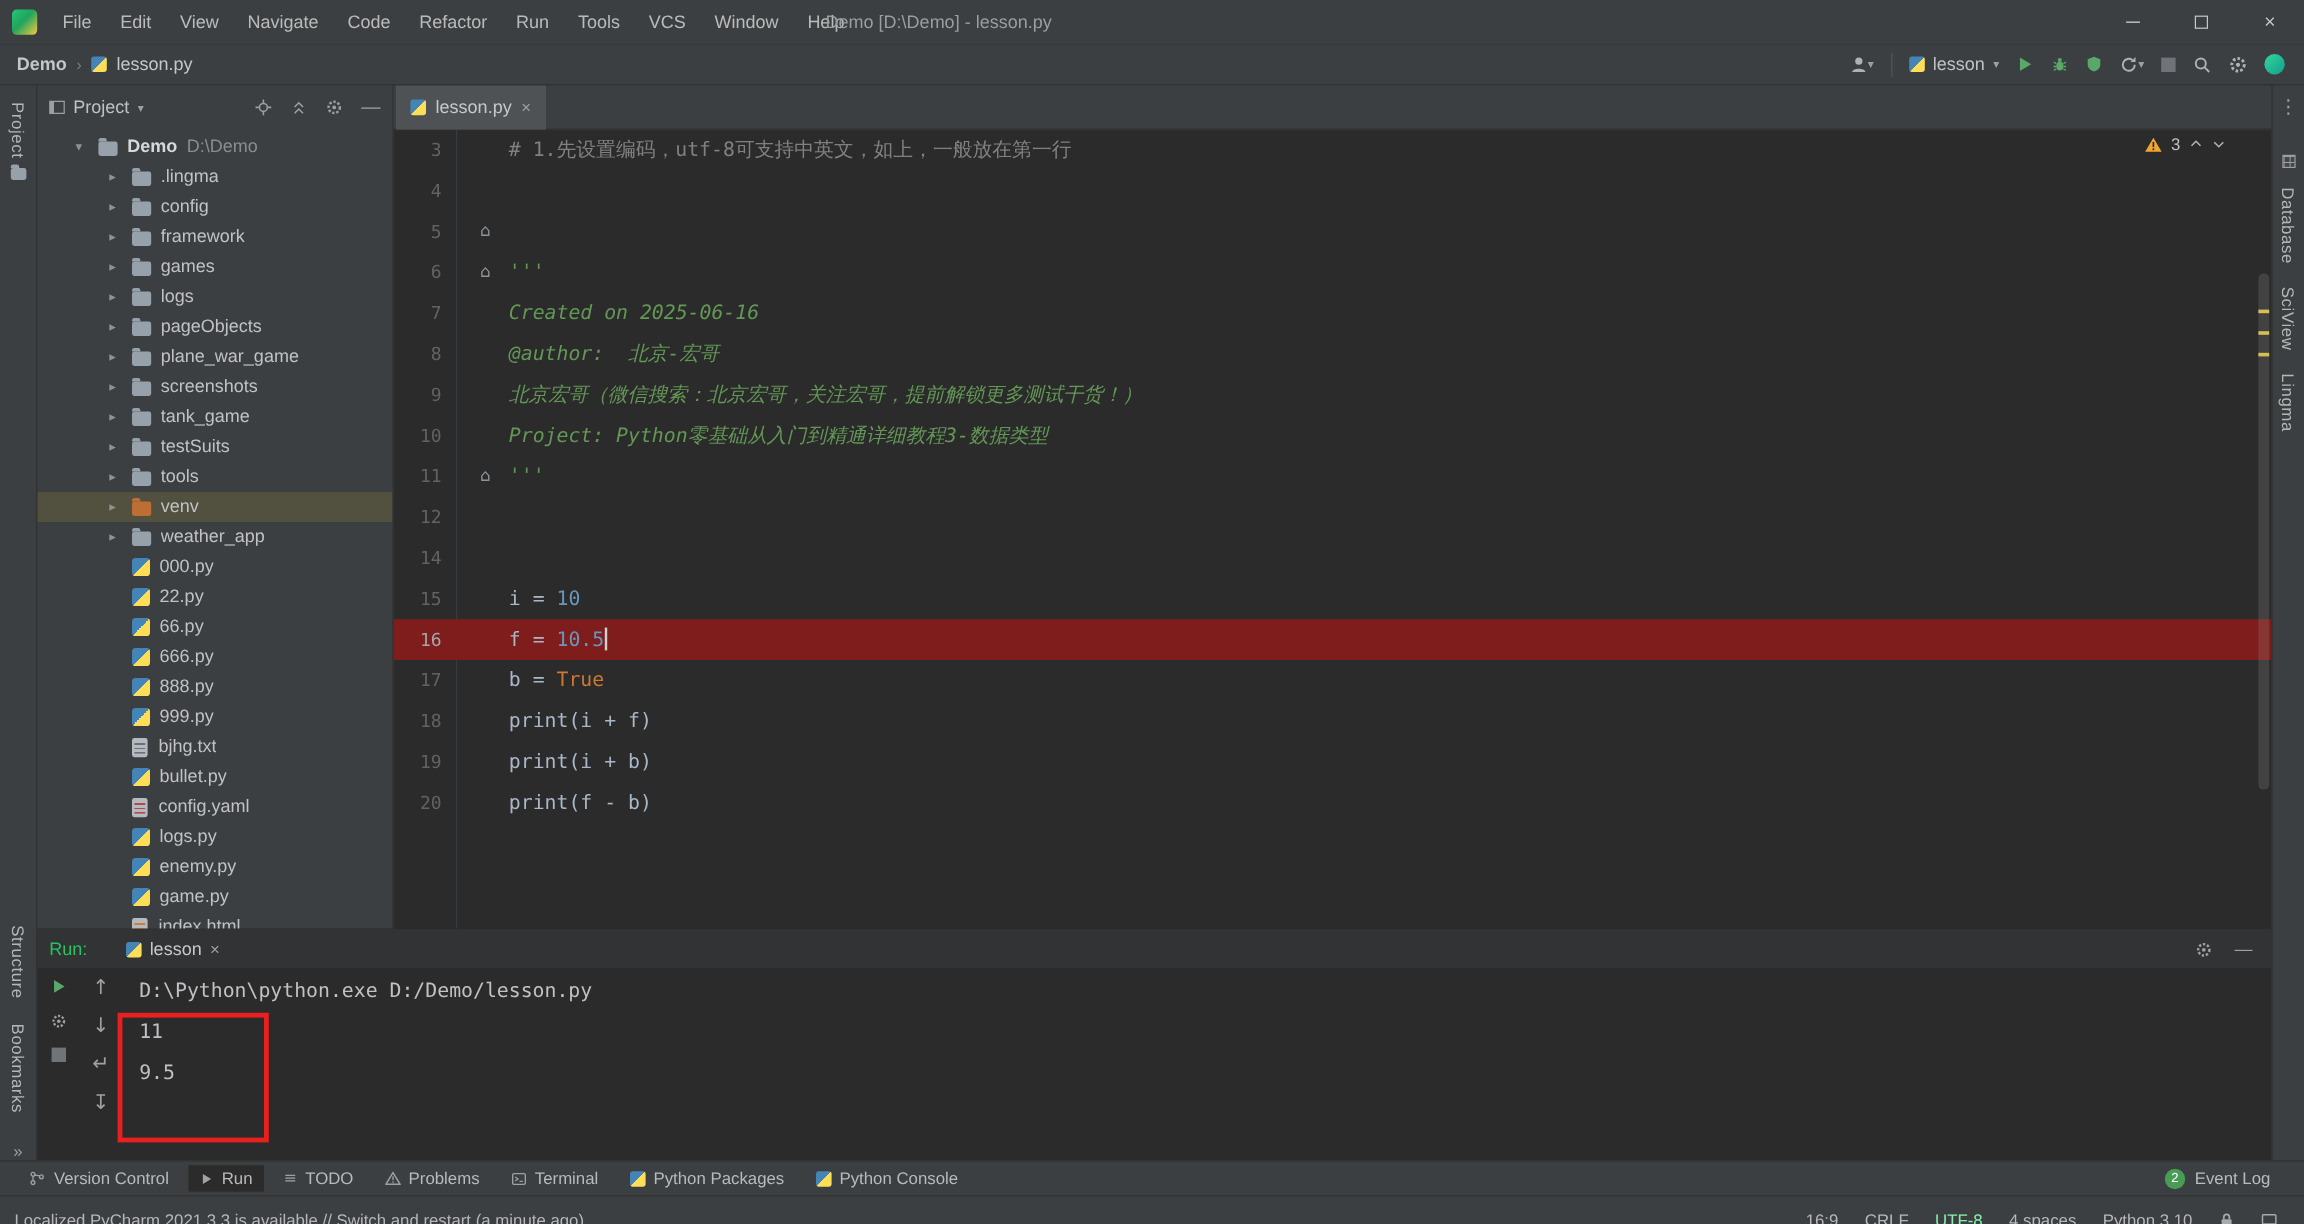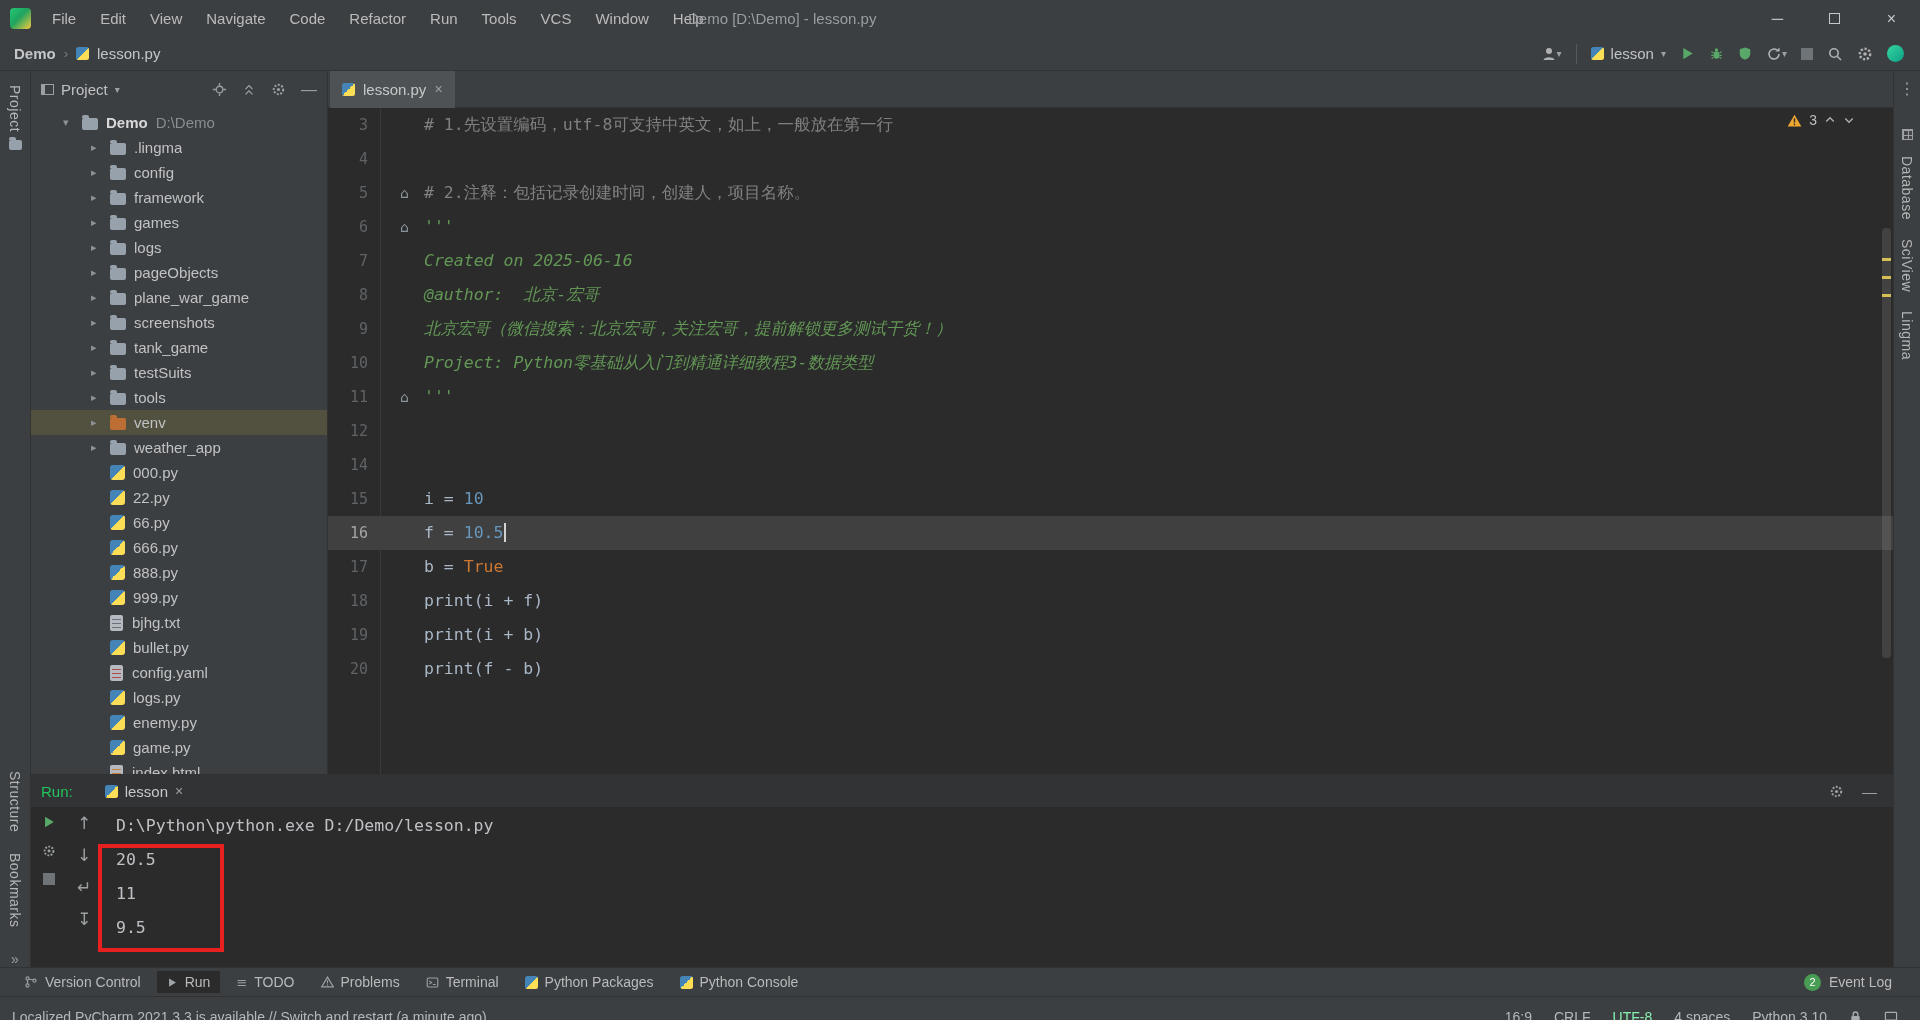--- a/index.html
+++ b/index.html
@@ -67,21 +67,21 @@
 .icon-page.yaml::before{background:repeating-linear-gradient(#b14a4a 0 1.5px,transparent 1.5px 4px)}
 .icon-page.html::before{background:repeating-linear-gradient(#c87f3a 0 1.5px,transparent 1.5px 4px)}
 
 
 #tabbar{position:absolute;left:328px;top:71px;width:1565px;height:37px;background:#3c3f41;border-bottom:1px solid #323232;display:flex;align-items:center;z-index:3}
 .ed-tab{height:37px;display:flex;align-items:center;gap:8px;padding:0 12px;background:#4e5254;font-size:15px;color:#c6c8ca;margin-left:2px}
 .tab-close{color:#9da0a2;font-size:14px}
 #code{position:absolute;left:328px;top:108px;width:1565px;height:666px;background:#2b2b2b;overflow:hidden;z-index:2}
 #gutter-sep{position:absolute;left:52px;top:0;height:100%;width:1px;background:#383b3d}
 .ed-line{position:relative;height:34px;font-family:"DejaVu Sans Mono",monospace;font-size:16.5px;line-height:34px;white-space:pre}
-.ed-line.current{background:#404040}
+.ed-line.current{background:#7f1d1d}
 .ed-num{position:absolute;left:0;width:40px;text-align:right;color:#606366;font-size:15px;font-family:"DejaVu Sans Mono",monospace}
 .ed-line.current .ed-num{color:#a4a6a8}
 .ed-gicon{position:absolute;left:72px;color:#8a949a;font-size:14px;font-family:"DejaVu Sans",sans-serif}
 .ed-code{position:absolute;left:96px}
 .tc{color:#808080}
 .td{color:#629755;font-style:italic}
 .tn{color:#6897bb}
 .tk{color:#cc7832}
 .tp{color:#a9b7c6}
 .caret{display:inline-block;width:2px;height:19px;background:#cfd1d3;vertical-align:-4px}
@@ -409,21 +409,21 @@
     <span class="icon-py sm"></span>
     <span>lesson.py</span>
     <span class="tab-close">×</span>
   </div>
 </div>
 <div id="code">
   <div id="gutter-sep"></div>
   <div id="ed-lines">
       <div class="ed-line"><span class="ed-num">3</span><span class="ed-code"><span class="tc"># 1.先设置编码，utf-8可支持中英文，如上，一般放在第一行</span></span></div>
       <div class="ed-line"><span class="ed-num">4</span><span class="ed-code"></span></div>
-      <div class="ed-line"><span class="ed-num">5</span><span class="ed-gicon">⌂</span><span class="ed-code"><span class="tc"># 2.注释：包括记录创建时间，创建人，项目名称。</span></span></div>
+      <div class="ed-line"><span class="ed-num">5</span><span class="ed-gicon">⌂</span></div>
       <div class="ed-line"><span class="ed-num">6</span><span class="ed-gicon">⌂</span><span class="ed-code"><span class="td">'''</span></span></div>
       <div class="ed-line"><span class="ed-num">7</span><span class="ed-code"><span class="td">Created on 2025-06-16</span></span></div>
       <div class="ed-line"><span class="ed-num">8</span><span class="ed-code"><span class="td">@author:  北京-宏哥</span></span></div>
       <div class="ed-line"><span class="ed-num">9</span><span class="ed-code"><span class="td">北京宏哥（微信搜索：北京宏哥，关注宏哥，提前解锁更多测试干货！）</span></span></div>
       <div class="ed-line"><span class="ed-num">10</span><span class="ed-code"><span class="td">Project: Python零基础从入门到精通详细教程3-数据类型</span></span></div>
       <div class="ed-line"><span class="ed-num">11</span><span class="ed-gicon">⌂</span><span class="ed-code"><span class="td">'''</span></span></div>
       <div class="ed-line"><span class="ed-num">12</span><span class="ed-code"></span></div>
       <div class="ed-line"><span class="ed-num">14</span><span class="ed-code"></span></div>
       <div class="ed-line"><span class="ed-num">15</span><span class="ed-code"><span class="tp">i = </span><span class="tn">10</span></span></div>
       <div class="ed-line current"><span class="ed-num">16</span><span class="ed-code"><span class="tp">f = </span><span class="tn">10.5</span><span class="caret"></span></span></div>
@@ -491,21 +491,20 @@
       </span>
   </div>
   <div id="run-gutter2">
     <span class="g">↑</span>
     <span class="g">↓</span>
     <span class="g">↵</span>
     <span class="g">↧</span>
   </div>
   <div id="console">
       <div class="console-line">D:\Python\python.exe D:/Demo/lesson.py</div>
-      <div class="console-line">20.5</div>
       <div class="console-line">11</div>
       <div class="console-line">9.5</div>
     </div>
   <div id="annotation"></div>
 </div>
 
 <div id="bbar">
     <div class="bbar-item">
       <span class="svgic">
         <svg width="14" height="14" viewBox="0 0 16 16">

